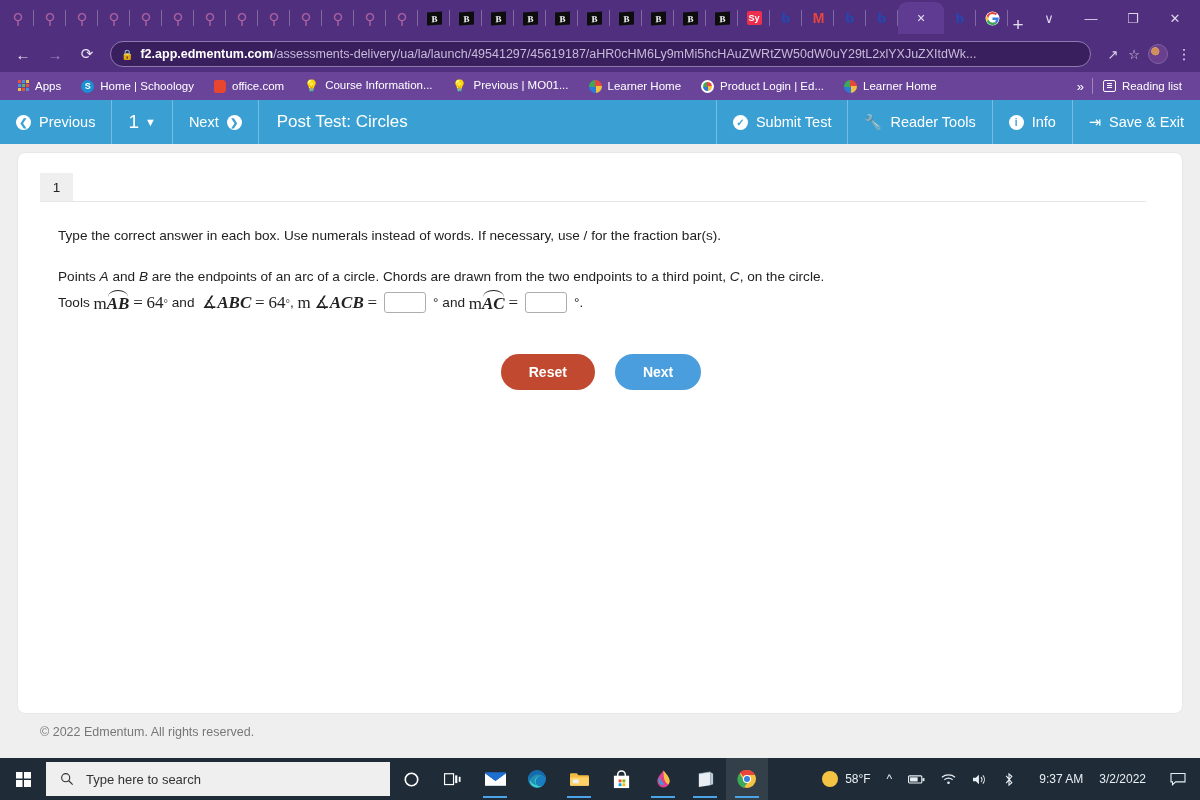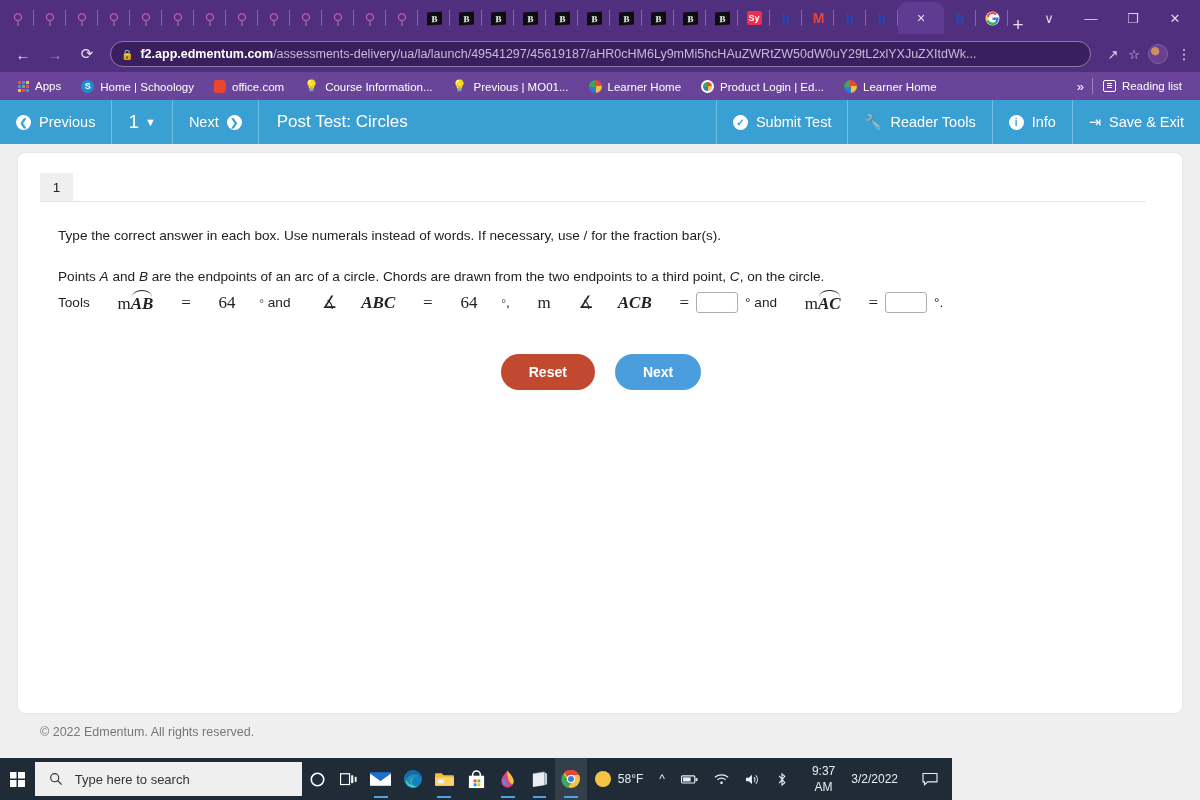--- a/index.html
+++ b/index.html
@@ -69,21 +69,21 @@
     width:20px; height:20px; border-radius:50%; margin:0 6px;
     background:radial-gradient(circle at 35% 35%,#cf8f5f 0 25%,#6b3f8f 26% 100%);
     border:1px solid #7d63a0;
   }
   .kebab { color:#e7e0f2; font-size:14px; width:16px; text-align:center; }
 
   .bmbar {
     background:#6a4499; height:28px; display:flex; align-items:center;
     padding:0 8px; gap:0px; font-size:11.5px; color:#fff;
   }
-  .bm { display:flex; align-items:flex-end; gap:6px; padding:0 10px; white-space:nowrap; }
+  .bm { display:flex; align-items:flex-start; gap:6px; padding:0 10px; white-space:nowrap; }
   .bm-grid {
     width:11px; height:11px;
     background:
       linear-gradient(#e8523c 0 0) 0 0/3px 3px no-repeat,
       linear-gradient(#4a90d9 0 0) 4px 0/3px 3px no-repeat,
       linear-gradient(#f0c040 0 0) 8px 0/3px 3px no-repeat,
       linear-gradient(#4a90d9 0 0) 0 4px/3px 3px no-repeat,
       linear-gradient(#57b85a 0 0) 4px 4px/3px 3px no-repeat,
       linear-gradient(#e8523c 0 0) 8px 4px/3px 3px no-repeat,
       linear-gradient(#f0c040 0 0) 0 8px/3px 3px no-repeat,
@@ -156,21 +156,20 @@
   .instr { font-size:13.6px; line-height:1.5; }
   .para { font-size:13.6px; line-height:1.5; margin-top:21px; }
   .para i { font-style:italic; }
   .mathline {
     margin-top:4px; font-size:13.6px; display:flex; align-items:center;
     flex-wrap:wrap; gap:0;
   }
   .mserif {
     font-family:"Liberation Serif","DejaVu Serif",serif;
     font-size:17px;
-    margin-left:24px;
   }
   .mserif i { font-style:italic; font-weight:bold; }
   .arc { position:relative; display:inline-block; padding-top:2px; }
   .arc:before{
     content:""; position:absolute; left:1px; right:1px; top:-2px; height:6px;
     border-top:1.3px solid #222; border-radius:50%/100% 100% 0 0;
   }
   .deg { font-size:11px; vertical-align:super; }
   .ansbox {
     width:42px; height:21px; border:1px solid #adadad; border-radius:3px;
@@ -186,21 +185,21 @@
   }
   .btn.reset { background:#c0492f; }
   .btn.next { background:#4a9ede; }
 
   .copyright {
     font-size:12.5px; color:#777; padding:12px 0 0 22px; background:#efefef;
   }
 
   
   .taskbar {
-    position:absolute; left:0; bottom:0; width:952px; height:42px;
+    position:absolute; left:0; bottom:0; width:1200px; height:42px;
     background:#1f2c38; display:flex; align-items:center; color:#fff;
   }
   .winbtn { width:46px; display:flex; align-items:center; justify-content:center; }
   .winlogo {
     width:15px; height:15px;
     background:
       linear-gradient(#fff 0 0) 0 0/6.5px 6.5px no-repeat,
       linear-gradient(#fff 0 0) 8px 0/7px 6.5px no-repeat,
       linear-gradient(#fff 0 0) 0 8px/6.5px 7px no-repeat,
       linear-gradient(#fff 0 0) 8px 8px/7px 7px no-repeat;

